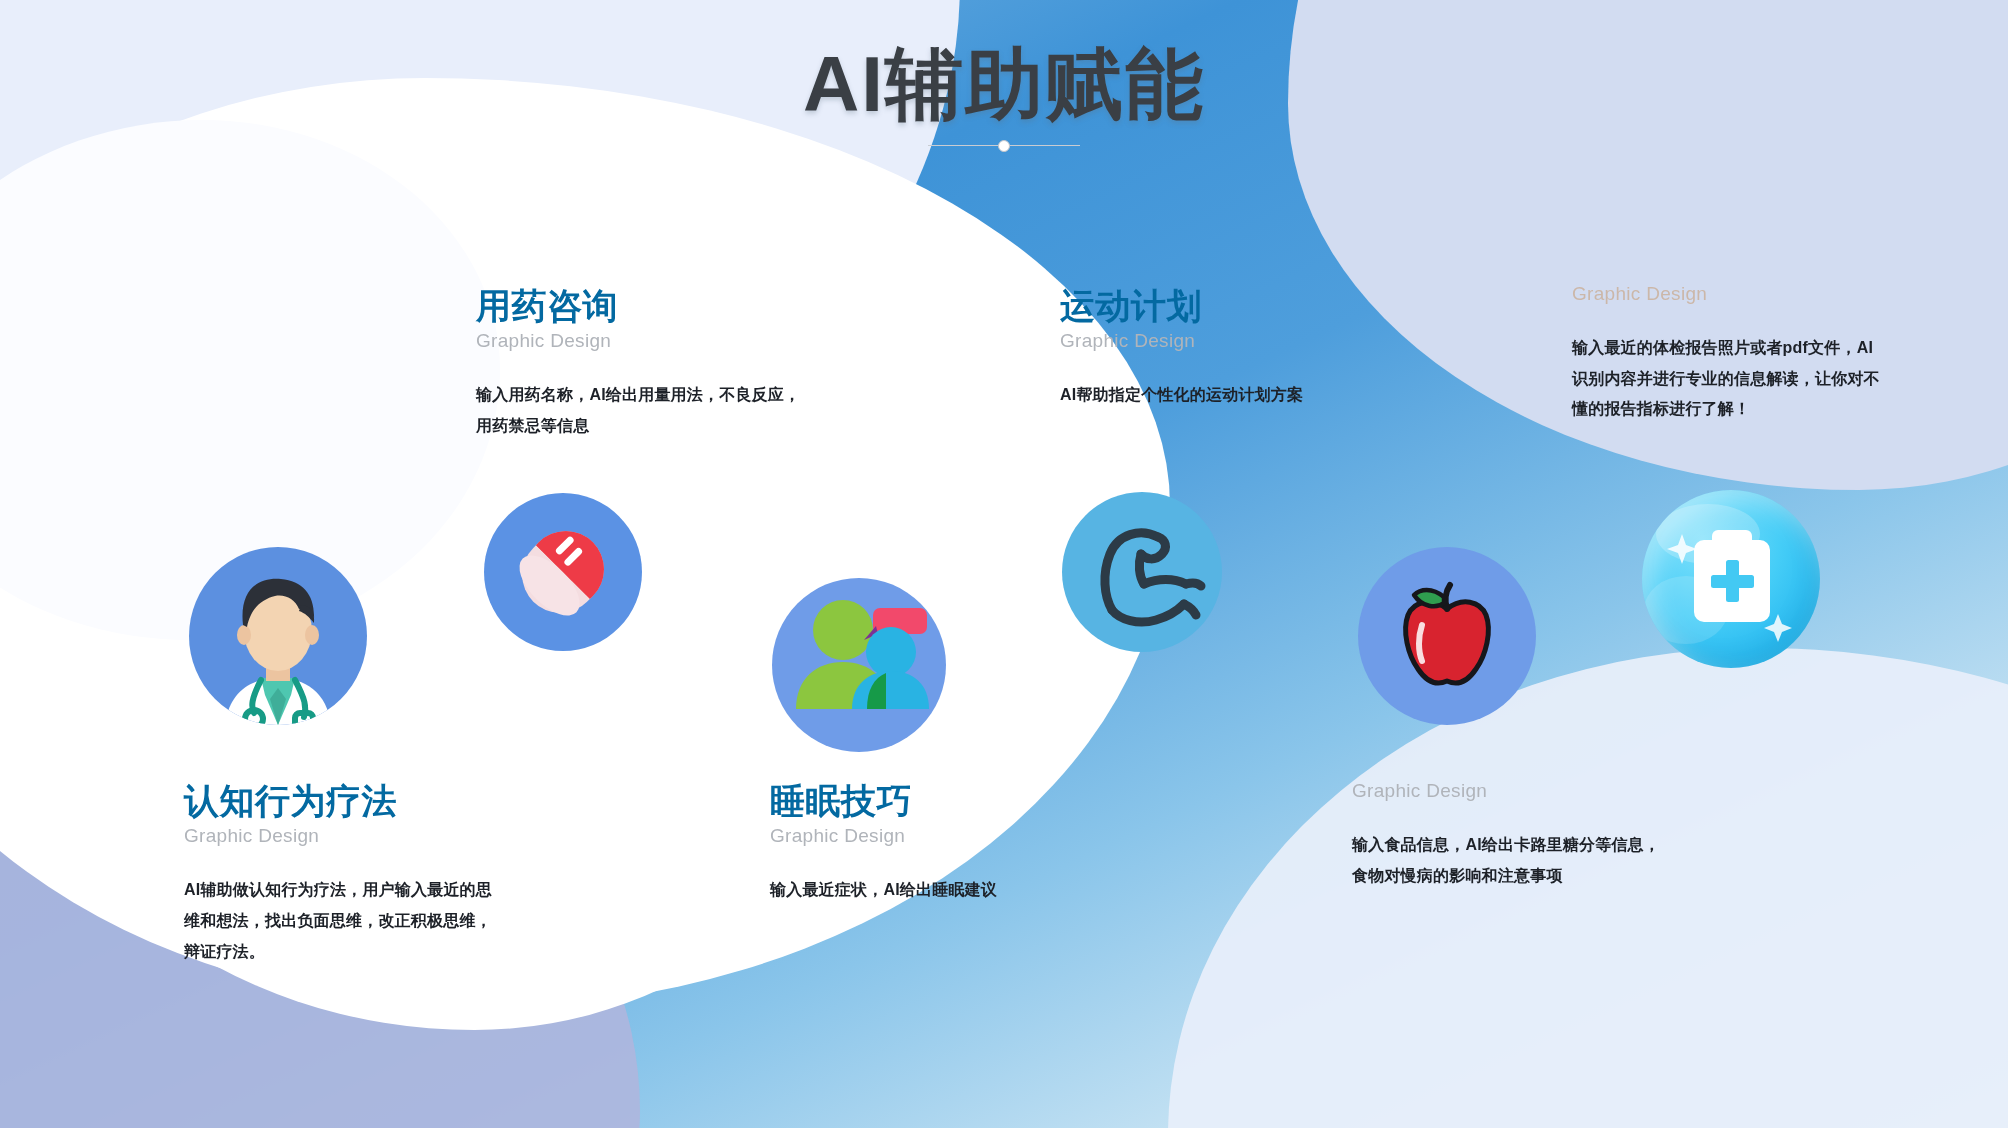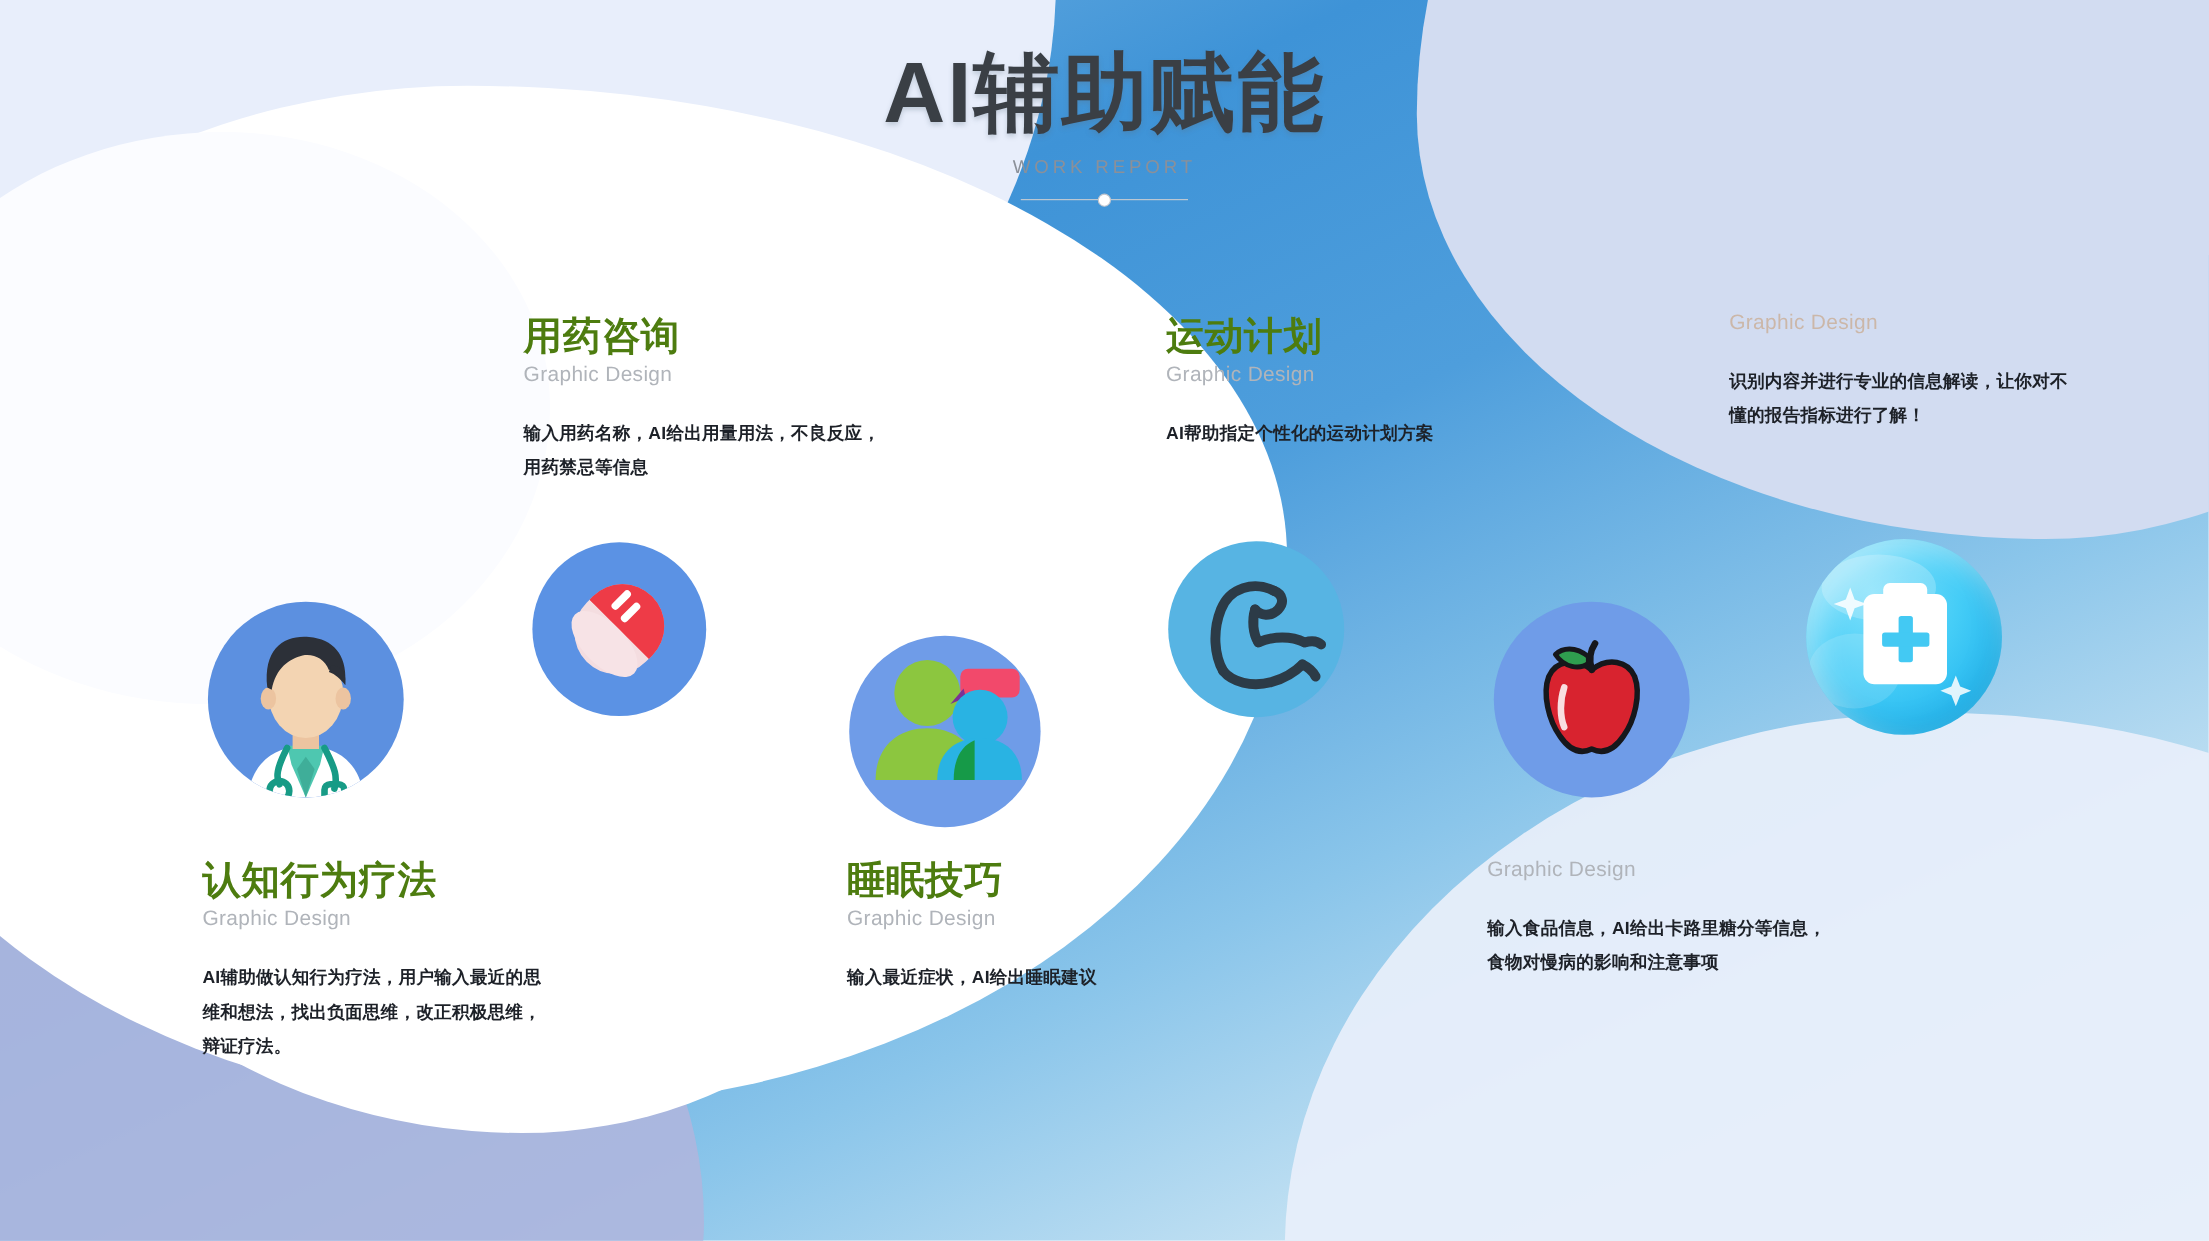--- a/index.html
+++ b/index.html
@@ -78,21 +78,21 @@
     position:absolute;left:0;top:5px;width:152px;height:1.5px;background:#c9ccd2;
   }
   .divider .dot{
     position:absolute;left:50%;top:0;margin-left:-6px;width:10px;height:10px;
     border:1.5px solid #c2c6cd;border-radius:50%;background:#ffffff;
   }
 
   
   .block{position:absolute;z-index:6;}
   .block .b-title{
-    font-size:35px;font-weight:700;color:#4d7c0f;letter-spacing:0.5px;line-height:1.18;
+    font-size:35px;font-weight:700;color:#0369a1;letter-spacing:0.5px;line-height:1.18;
     margin:0 0 4px 0;white-space:nowrap;
   }
   .block .b-sub{
     font-size:19px;color:#b0b4ba;font-weight:400;letter-spacing:.3px;margin:0;
   }
   .block .b-desc{
     margin-top:28px;font-size:16px;font-weight:700;color:#1d2128;line-height:1.92;
     letter-spacing:.2px;
   }
   
@@ -123,21 +123,20 @@
   <div class="blob blob-tl"></div>
   <div class="blob blob-tr"></div>
   <div class="blob blob-bl"></div>
   <div class="blob blob-br"></div>
   <div class="blob blob-white"></div>
   <div class="blob blob-white2"></div>
   <div class="blob blob-white3"></div>
 
   <div class="header">
     <h1 class="title">AI辅助赋能</h1>
-    <div class="subtitle">WORK REPORT</div>
     <div class="divider">
       <div class="line"></div>
       <div class="dot"></div>
     </div>
   </div>
 
   <div class="block" style="left:476px;top:285px;width:400px;">
     <p class="b-title">用药咨询</p>
     <p class="b-sub">Graphic Design</p>
     <div class="b-desc">
@@ -150,20 +149,21 @@
     <p class="b-title">运动计划</p>
     <p class="b-sub">Graphic Design</p>
     <div class="b-desc">
       <div>AI帮助指定个性化的运动计划方案</div>
     </div>
   </div>
 
   <div class="block onblue" style="left:1572px;top:283px;width:360px;">
     <p class="b-sub">Graphic Design</p>
     <div class="b-desc">
+      <div>输入最近的体检报告照片或者pdf文件，AI</div>
       <div>识别内容并进行专业的信息解读，让你对不</div>
       <div>懂的报告指标进行了解！</div>
     </div>
   </div>
 
   <div class="block" style="left:184px;top:780px;width:400px;">
     <p class="b-title">认知行为疗法</p>
     <p class="b-sub">Graphic Design</p>
     <div class="b-desc">
       <div>AI辅助做认知行为疗法，用户输入最近的思</div>

